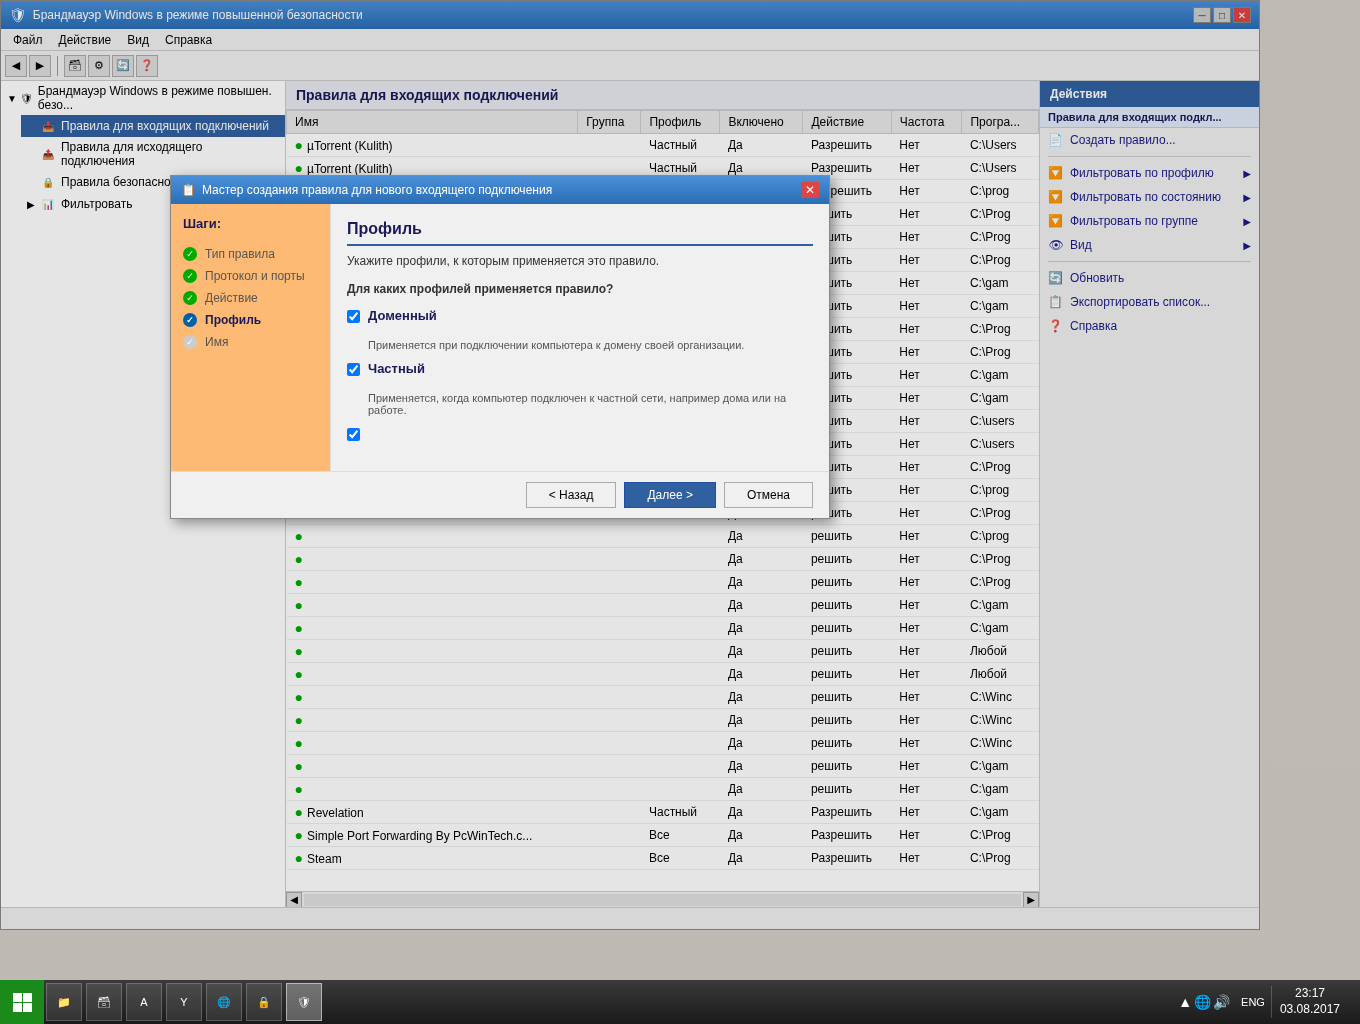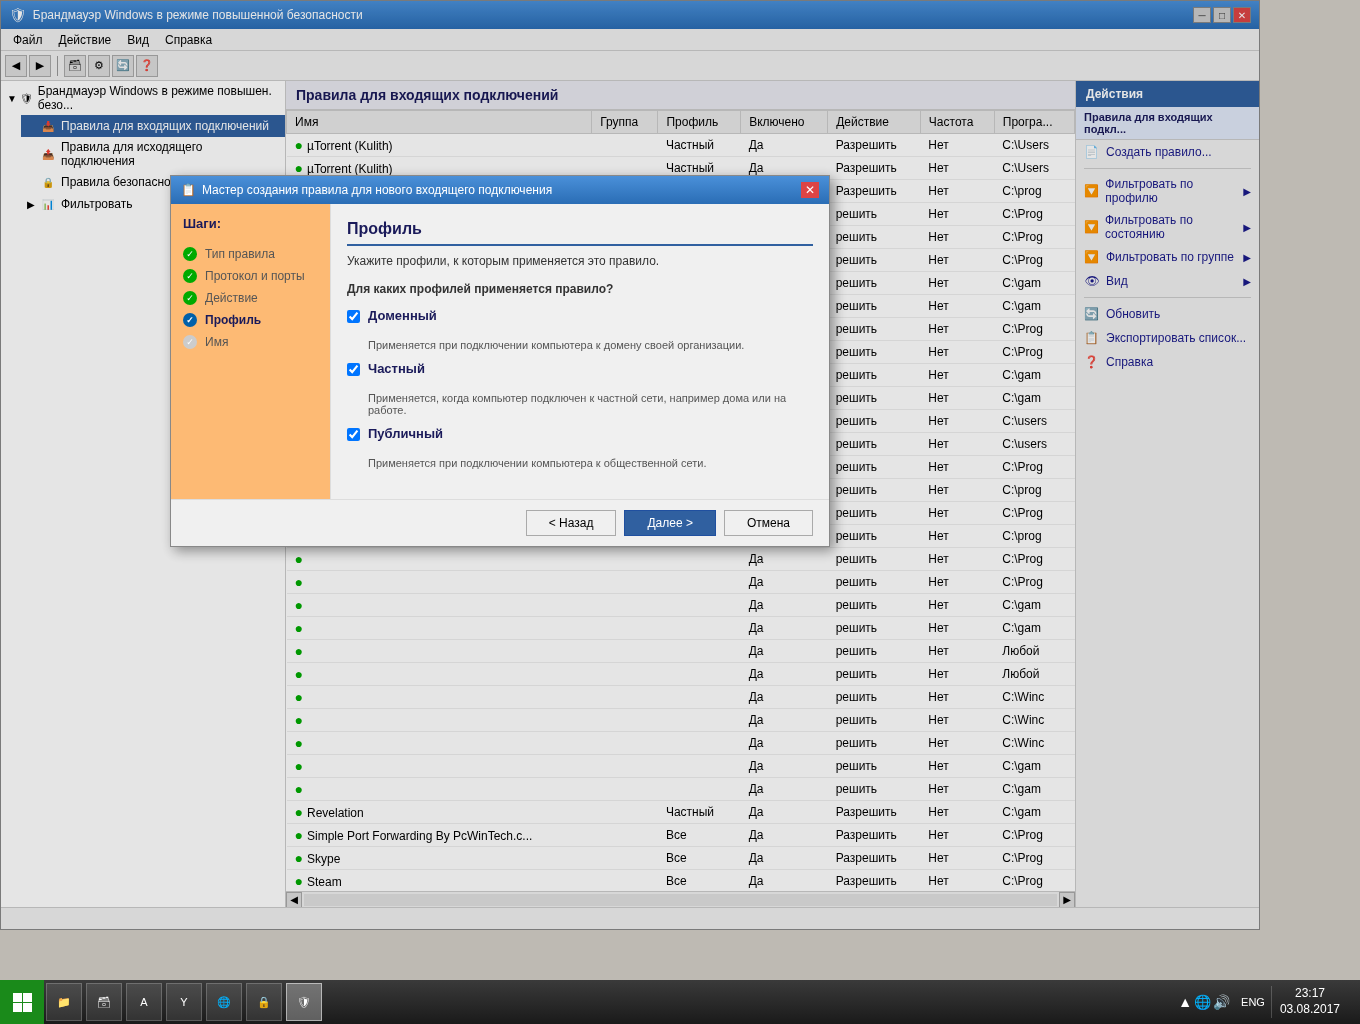--- a/index.html
+++ b/index.html
@@ -30,21 +30,21 @@
     
     .right-panel { flex: 1; display: flex; flex-direction: column; overflow: hidden; }
     .panel-header { background: #e8e8f0; padding: 6px 10px; font-size: 14px; font-weight: bold; border-bottom: 1px solid #ccc; color: #1a1a5a; }
     .table-area { flex: 1; overflow-y: auto; background: white; }
     table { width: 100%; border-collapse: collapse; font-size: 12px; }
     th { background: #e8e8e8; border: 1px solid #ccc; padding: 4px 8px; text-align: left; font-weight: normal; position: sticky; top: 0; cursor: pointer; white-space: nowrap; }
     td { border-bottom: 1px solid #eee; padding: 3px 8px; white-space: nowrap; }
     .green-dot { color: #00aa00; font-size: 14px; margin-right: 4px; }
 
     
-    .actions-panel { width: 184px; background: #f0f0f0; border-left: 1px solid #ccc; overflow-y: auto; }
+    .actions-panel { width: 220px; background: #f0f0f0; border-left: 1px solid #ccc; overflow-y: auto; }
     .actions-header { background: #3060a0; color: white; padding: 6px 10px; font-size: 12px; font-weight: bold; }
     .action-section-title { background: #e0e8f8; padding: 4px 8px; font-size: 11px; font-weight: bold; color: #1a1a5a; border-bottom: 1px solid #ccc; word-wrap: break-word; }
     .action-item { display: flex; align-items: center; padding: 4px 8px; cursor: pointer; font-size: 12px; color: #1a1a8a; }
     .action-icon { width: 16px; height: 16px; margin-right: 6px; display: flex; align-items: center; justify-content: center; font-size: 12px; }
     .action-sep { height: 1px; background: #ccc; margin: 4px 8px; }
     .action-item-arrow { margin-left: auto; font-size: 10px; }
 
     
     .status-bar { background: #f0f0f0; border-top: 1px solid #ccc; height: 22px; display: flex; align-items: center; padding: 0 8px; font-size: 11px; }
     .scroll-arrow { width: 16px; height: 16px; background: #ddd; border: 1px solid #aaa; display: flex; align-items: center; justify-content: center; cursor: pointer; font-size: 10px; }
@@ -444,29 +444,20 @@
               <tr>
       <td><span class="green-dot">●</span>Simple Port Forwarding By PcWinTech.c...</td>
       <td></td>
       <td>Все</td>
       <td>Да</td>
       <td>Разрешить</td>
       <td>Нет</td>
       <td>C:\Prog</td>
     </tr>
               <tr>
-      <td><span class="green-dot">●</span>Skype</td>
-      <td></td>
-      <td>Все</td>
-      <td>Да</td>
-      <td>Разрешить</td>
-      <td>Нет</td>
-      <td>C:\Prog</td>
-    </tr>
-              <tr>
       <td><span class="green-dot">●</span>Steam</td>
       <td></td>
       <td>Все</td>
       <td>Да</td>
       <td>Разрешить</td>
       <td>Нет</td>
       <td>C:\Prog</td>
     </tr>
             </tbody>
         </table>
@@ -588,24 +579,20 @@
     </div>
             <div class="cb-item">
       <input type="checkbox" checked="" style="">
       <div class="cb-label">
         <strong>Частный</strong>
         <div class="cb-desc">Применяется, когда компьютер подключен к частной сети, например дома или на работе.</div>
       </div>
     </div>
             <div class="cb-item">
       <input type="checkbox" checked="" style="">
-      <div class="cb-label">
-        <strong>Публичный</strong>
-        <div class="cb-desc">Применяется при подключении компьютера к общественной сети.</div>
-      </div>
     </div>
           </div>
       </div>
     </div>
 
     <div class="dialog-footer">
       <button class="btn">&lt; Назад</button>
       <button class="btn btn-primary">Далее &gt;</button>
       <button class="btn">Отмена</button>
     </div>

